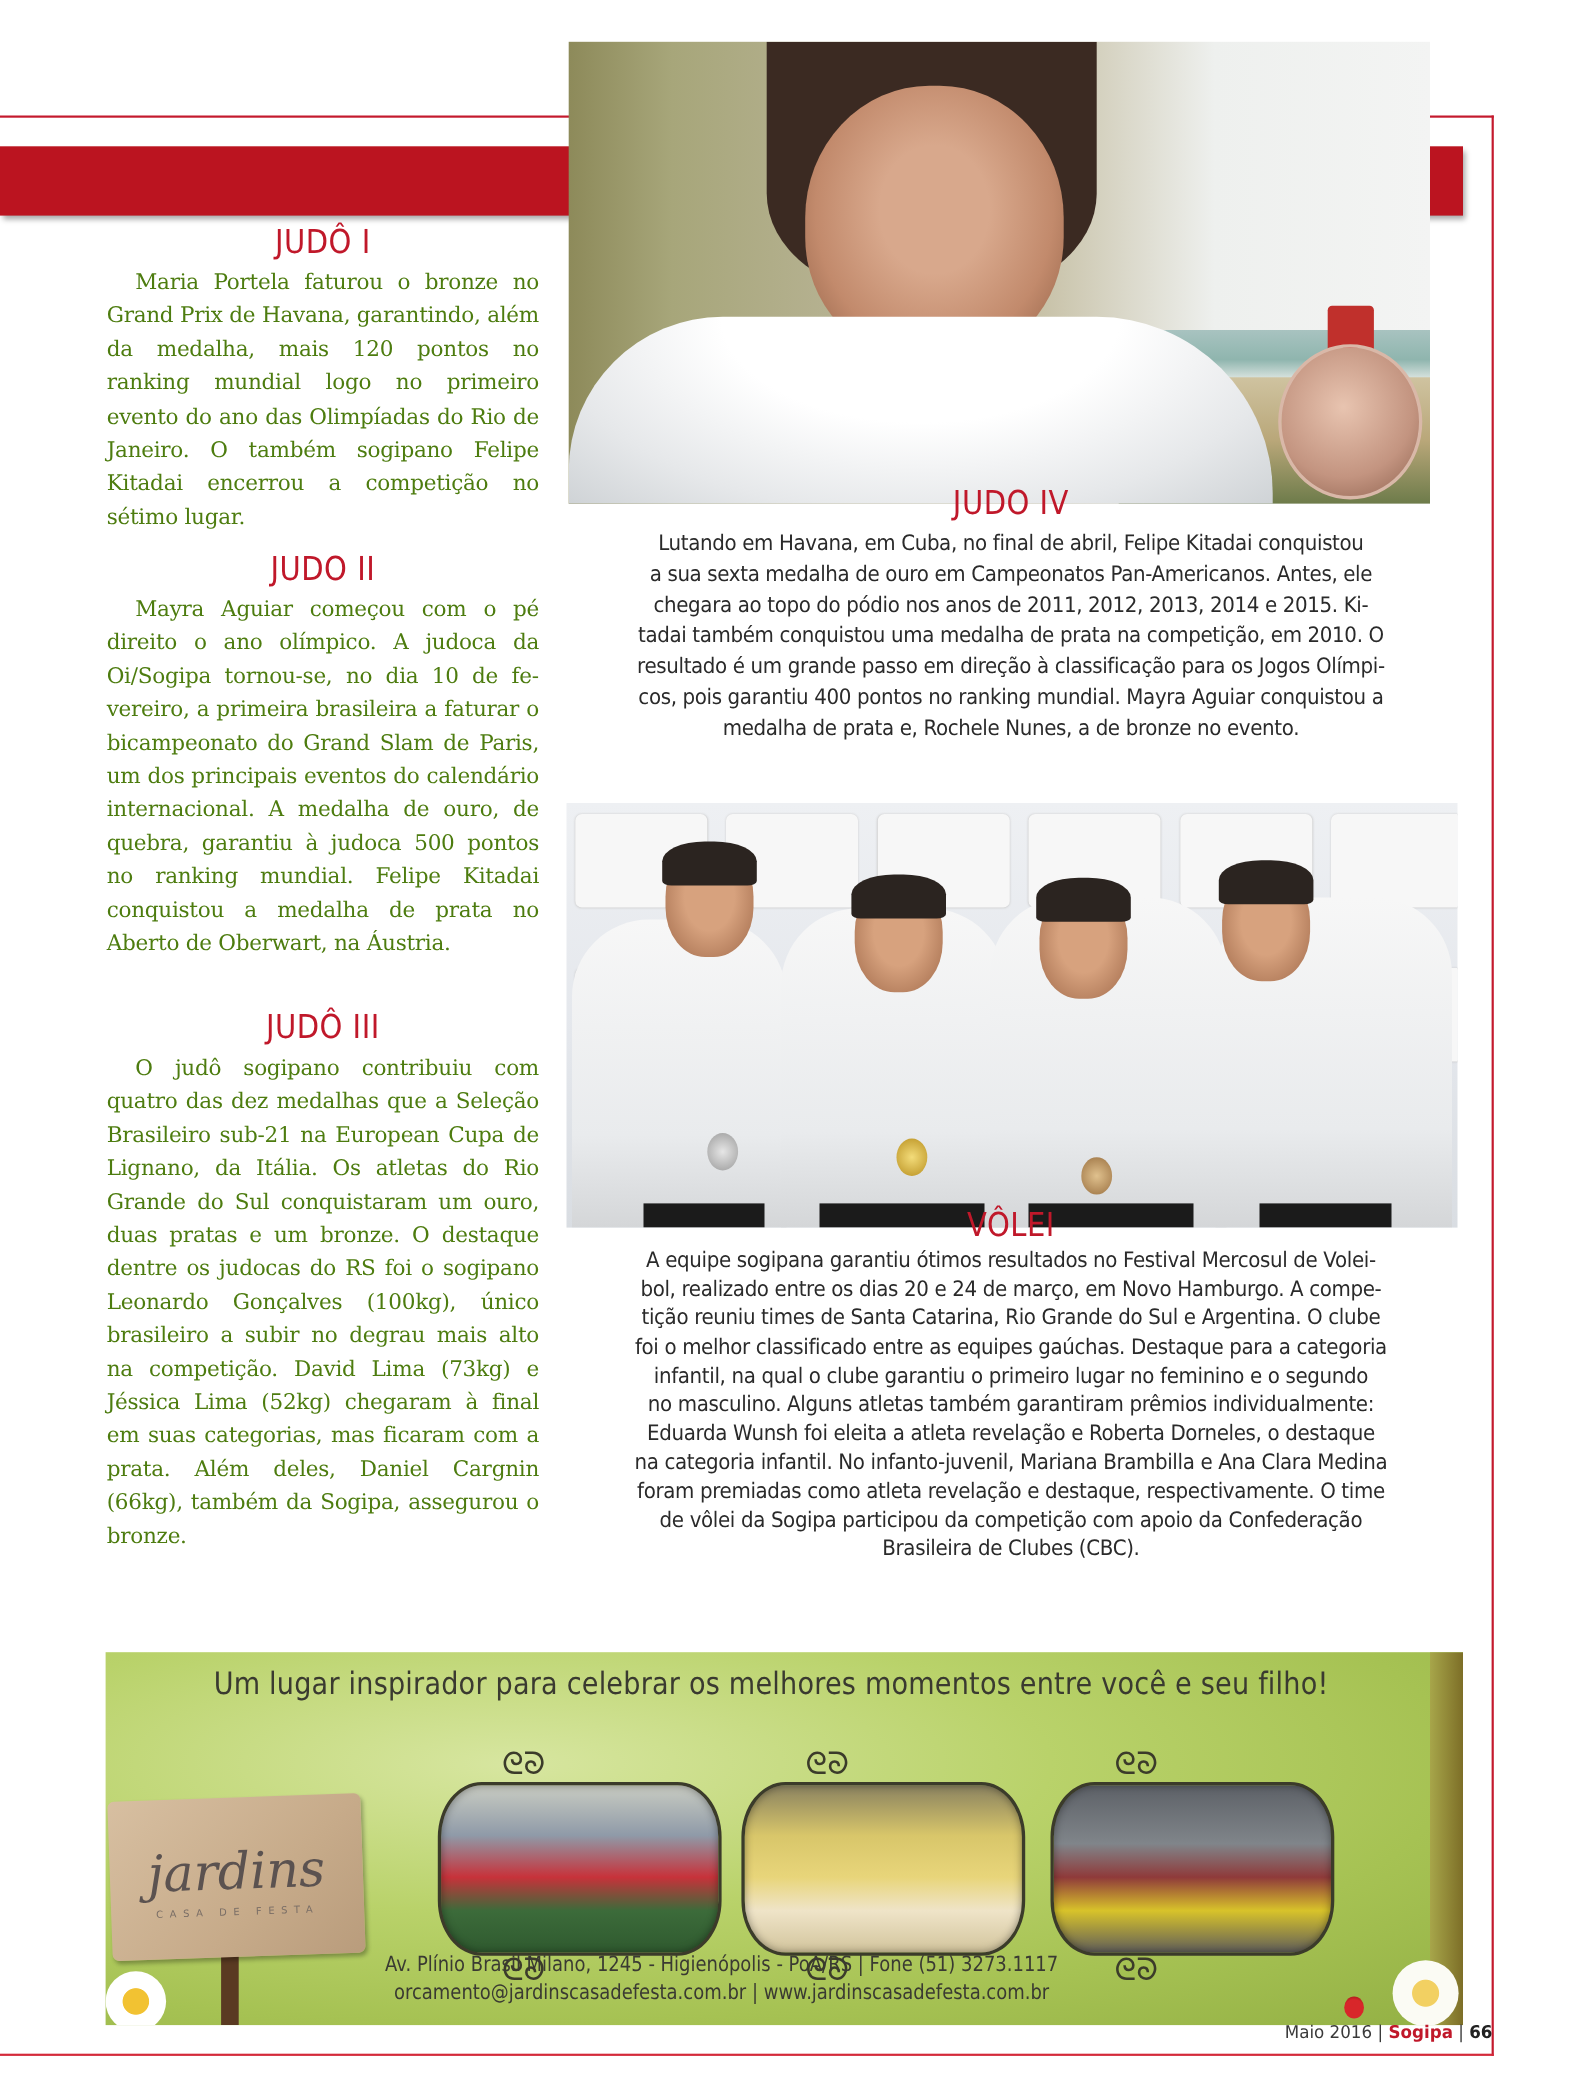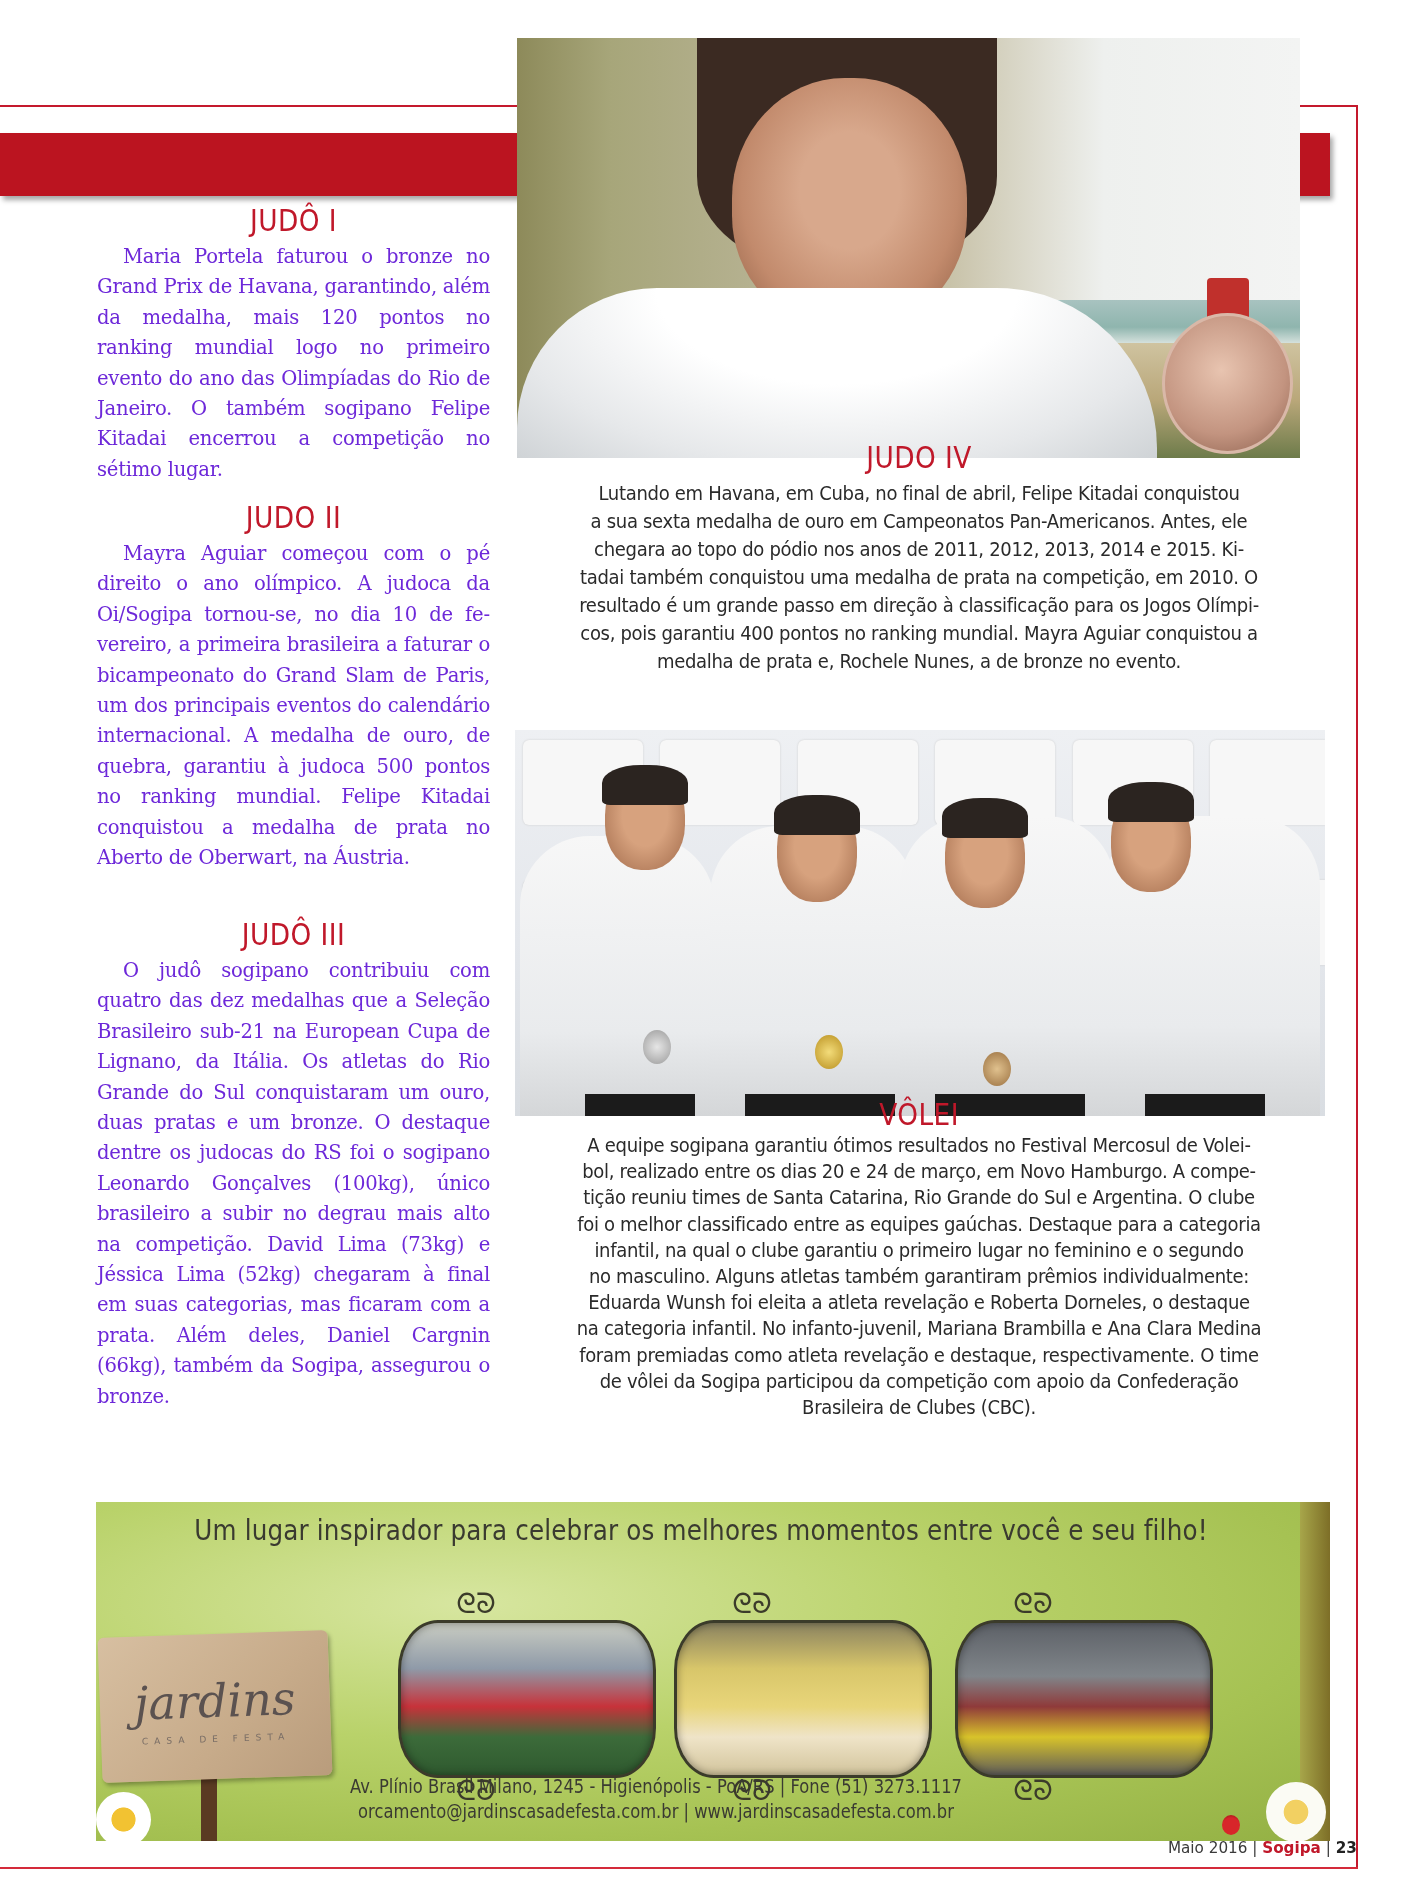--- a/index.html
+++ b/index.html
@@ -48,21 +48,21 @@
   #photo-podium .hairtop { position:absolute; width: 86px; height: 40px; border-radius: 45% 45% 10% 10%; background: #2b2420; }
   #photo-podium .belt { position:absolute; bottom: 0; height: 22px; background:#1b1b1b; }
   #photo-podium .medal { position:absolute; width: 28px; height: 34px; border-radius: 50%; }
 
   
   .heading { position: absolute; font-family: "DejaVu Sans", sans-serif; font-weight: normal;
     color: #c0182a; font-size: 30px; letter-spacing: 0.5px; text-align: center; margin: 0;
     transform: scaleX(0.88); transform-origin: center; }
   
   .col-text { position: absolute; left: 97px; width: 393px; font-family: "DejaVu Serif", serif;
-    font-size: 19.6px; line-height: 30.4px; text-align: justify; color: #6d28d9; margin: 0;
+    font-size: 19.6px; line-height: 30.4px; text-align: justify; color: #4d7c0f; margin: 0;
     text-indent: 26px; hyphens: manual; letter-spacing: -0.25px; }
   
   .center-text { position: absolute; left: 520px; width: 798px; font-family: "DejaVu Sans", sans-serif;
     font-size: 19.4px; line-height: 28px; text-align: center; color: #2a2a2a; margin: 0;
     letter-spacing: -0.35px; transform: scaleX(0.93); transform-origin: center top; }
 
   
   #ad { left: 96px; top: 1464px; width: 1234px; height: 339px; overflow: hidden;
     background: radial-gradient(ellipse at 30% 30%, #d7e6a0 0%, #b9d26a 40%, #a6c253 70%, #93b044 100%); }
   #ad .curtain { position:absolute; right: 0; top: 0; width: 30px; height: 100%;
@@ -218,14 +218,14 @@
     <div>Av. Plínio Brasil Milano, 1245 - Higienópolis - PoA/RS | Fone (51) 3273.1117</div>
     <div>orcamento@jardinscasadefesta.com.br | www.jardinscasadefesta.com.br</div>
   </div>
 </div>
 
 <div id="footer">
   <span>Maio 2016</span>
   <span>|</span>
   <span class="brand">Sogipa</span>
   <span>|</span>
-  <span class="page">23</span>
+  <span class="page">66</span>
 </div>
 
 </body></html>

